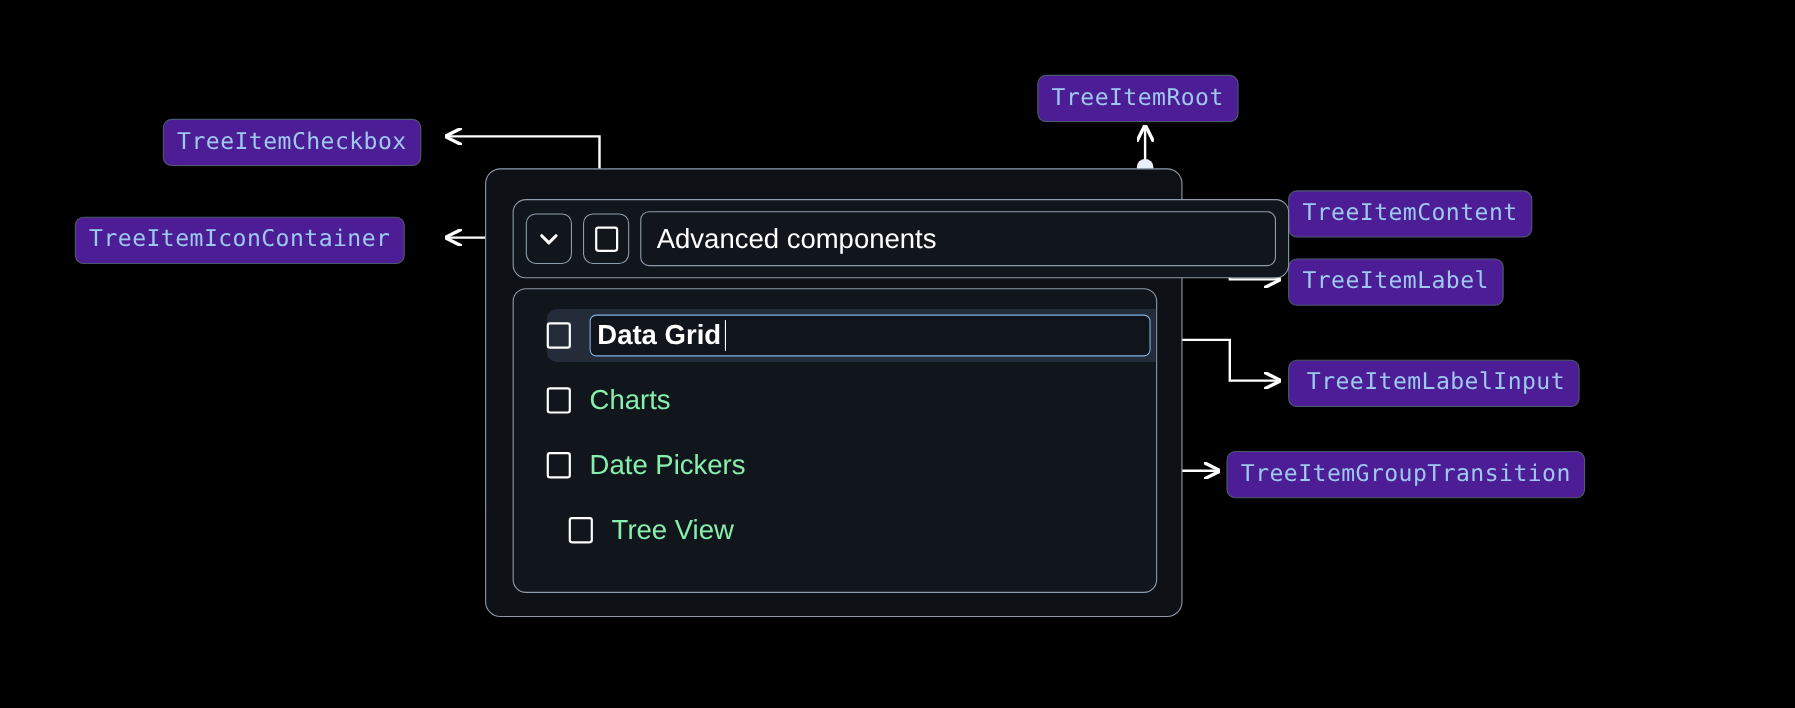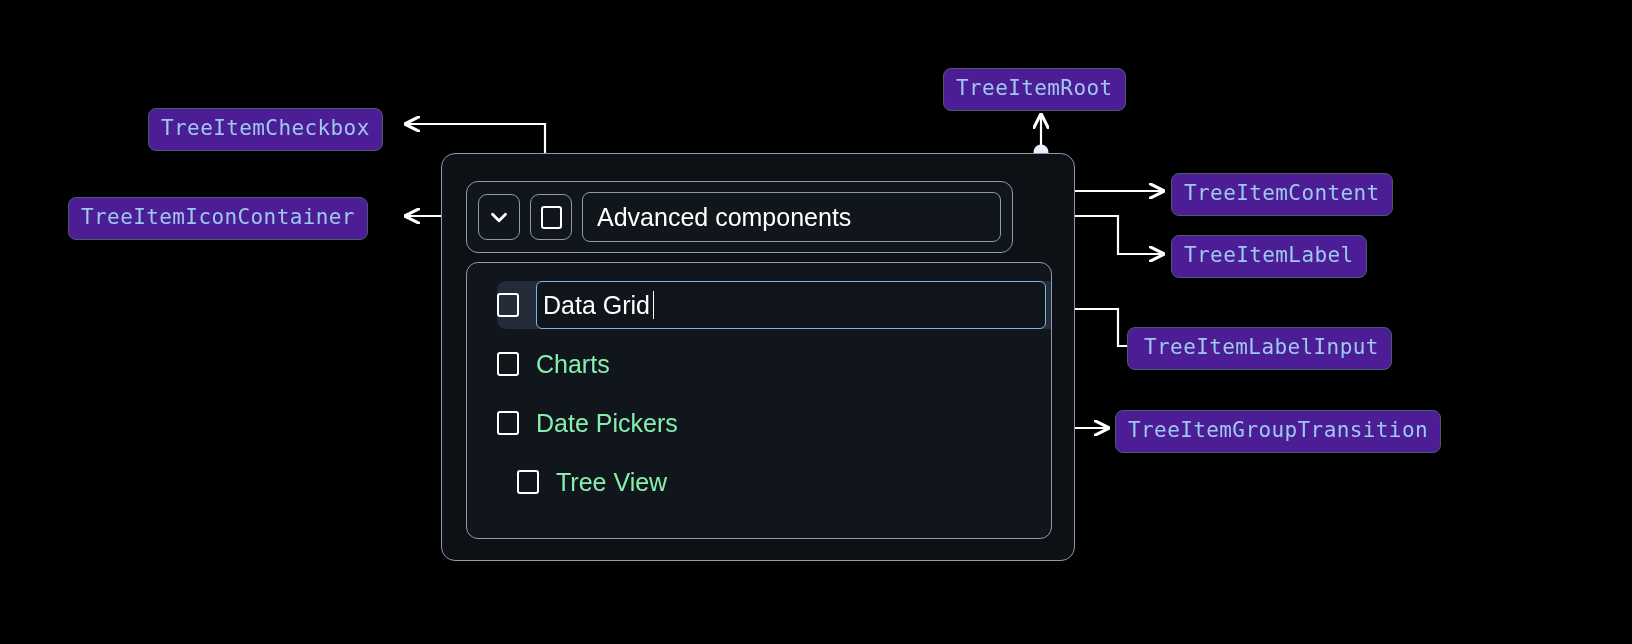--- a/index.html
+++ b/index.html
@@ -51,21 +51,21 @@
     box-sizing: border-box;
     background: #0d1116;
     border: 1.5px solid #8e9ba8;
     border-radius: 14px;
   }
 
   #tree-content {
     position: absolute;
     left: 24px;
     top: 27px;
-    width: 547px;
+    width: 706px;
     height: 72px;
     box-sizing: border-box;
     background: #11161c;
     border: 1.5px solid #8e9ba8;
     border-radius: 12px;
     display: flex;
     align-items: center;
     gap: 10px;
     padding: 0 11px;
   }
@@ -159,31 +159,32 @@
 
   .row-text {
     color: #86efac;
     font-size: 25px;
     white-space: nowrap;
   }
 
   .row-input {
     position: relative;
     flex: 1 1 auto;
-    height: 48px;
+    height: 38px;
     margin-right: 7px;
     box-sizing: border-box;
     background: #10151b;
     border: 1.5px solid #7fb3e0;
     border-radius: 6px;
     display: flex;
     align-items: center;
     padding-left: 6px;
     color: #ffffff;
     font-size: 25px;
+    font-weight: bold;
   }
   .caret {
     display: inline-block;
     width: 1.5px;
     height: 28px;
     background: #ffffff;
     margin-left: 3px;
   }
 </style>
 </head>
@@ -230,21 +231,21 @@
 <div class="chip" style="left:148px; top:108px;">TreeItemCheckbox</div>
 
 <div class="chip" style="left:68px; top:197px;">TreeItemIconContainer</div>
 
 <div class="chip" style="left:943px; top:68px;">TreeItemRoot</div>
 
 <div class="chip" style="left:1171px; top:173px;">TreeItemContent</div>
 
 <div class="chip" style="left:1171px; top:235px;">TreeItemLabel</div>
 
-<div class="chip" style="left:1127px; top:327px;padding-left:16px;">TreeItemLabelInput</div>
+<div class="chip" style="left:1171px; top:327px;padding-left:16px;">TreeItemLabelInput</div>
 
 <div class="chip" style="left:1115px; top:410px;">TreeItemGroupTransition</div>
 
 <div id="tree-root">
 
   <div id="tree-content">
 
     <div class="icon-box">
       <svg width="26" height="26" viewBox="0 0 24 24" fill="none">
         <path d="M6 9.5 L12 15.5 L18 9.5" stroke="#ffffff" stroke-width="2.6" stroke-linecap="round" stroke-linejoin="round"></path>

